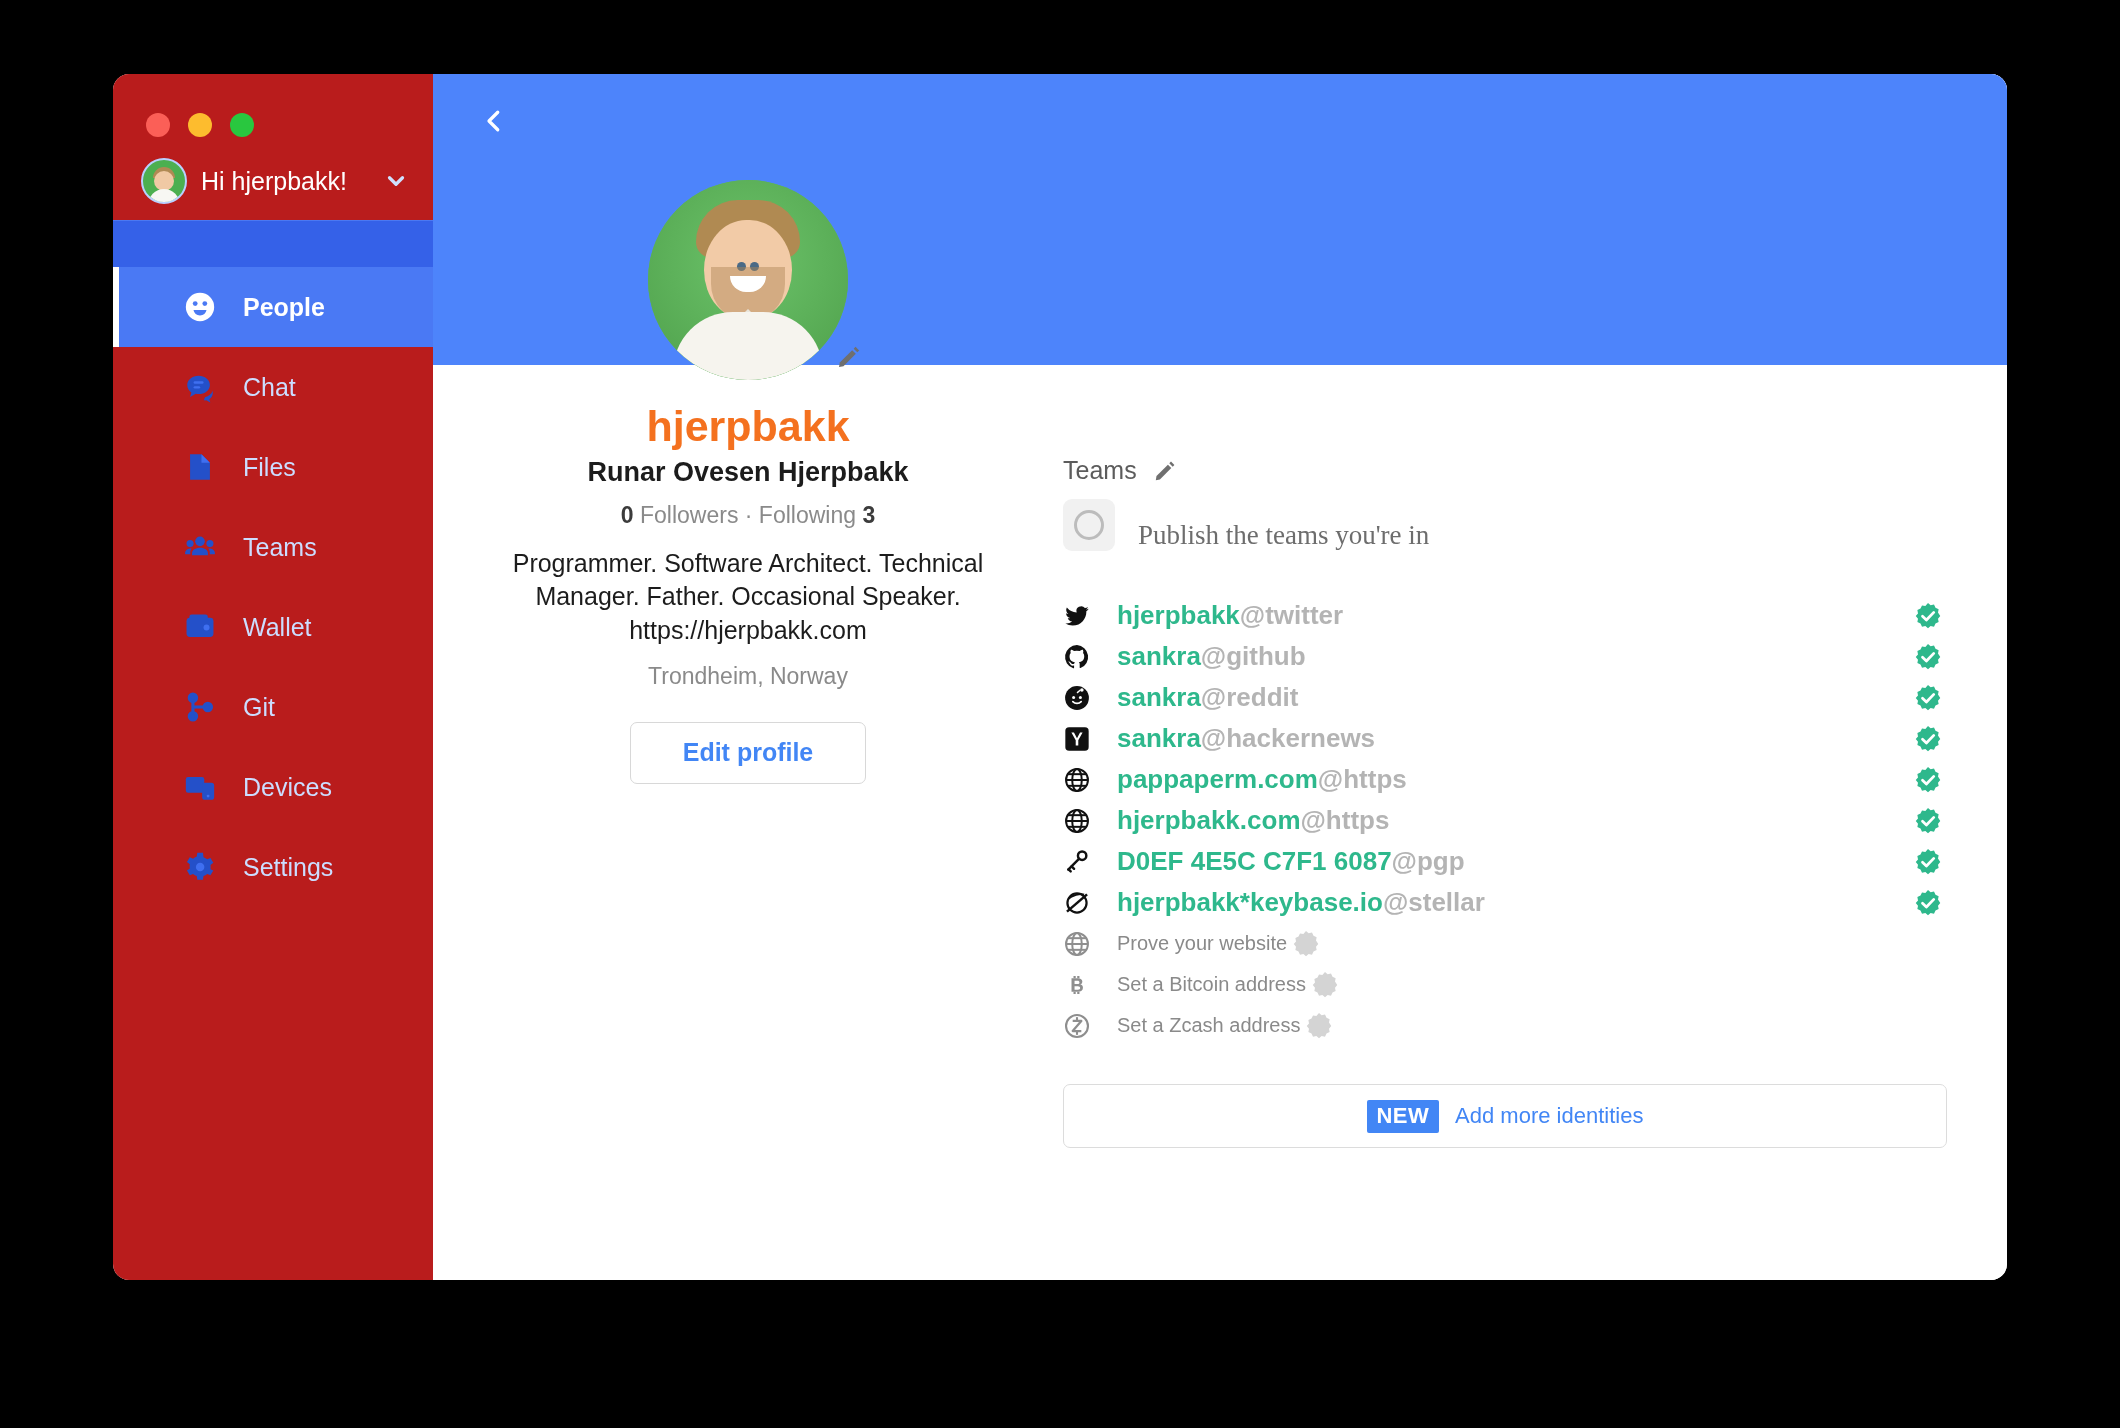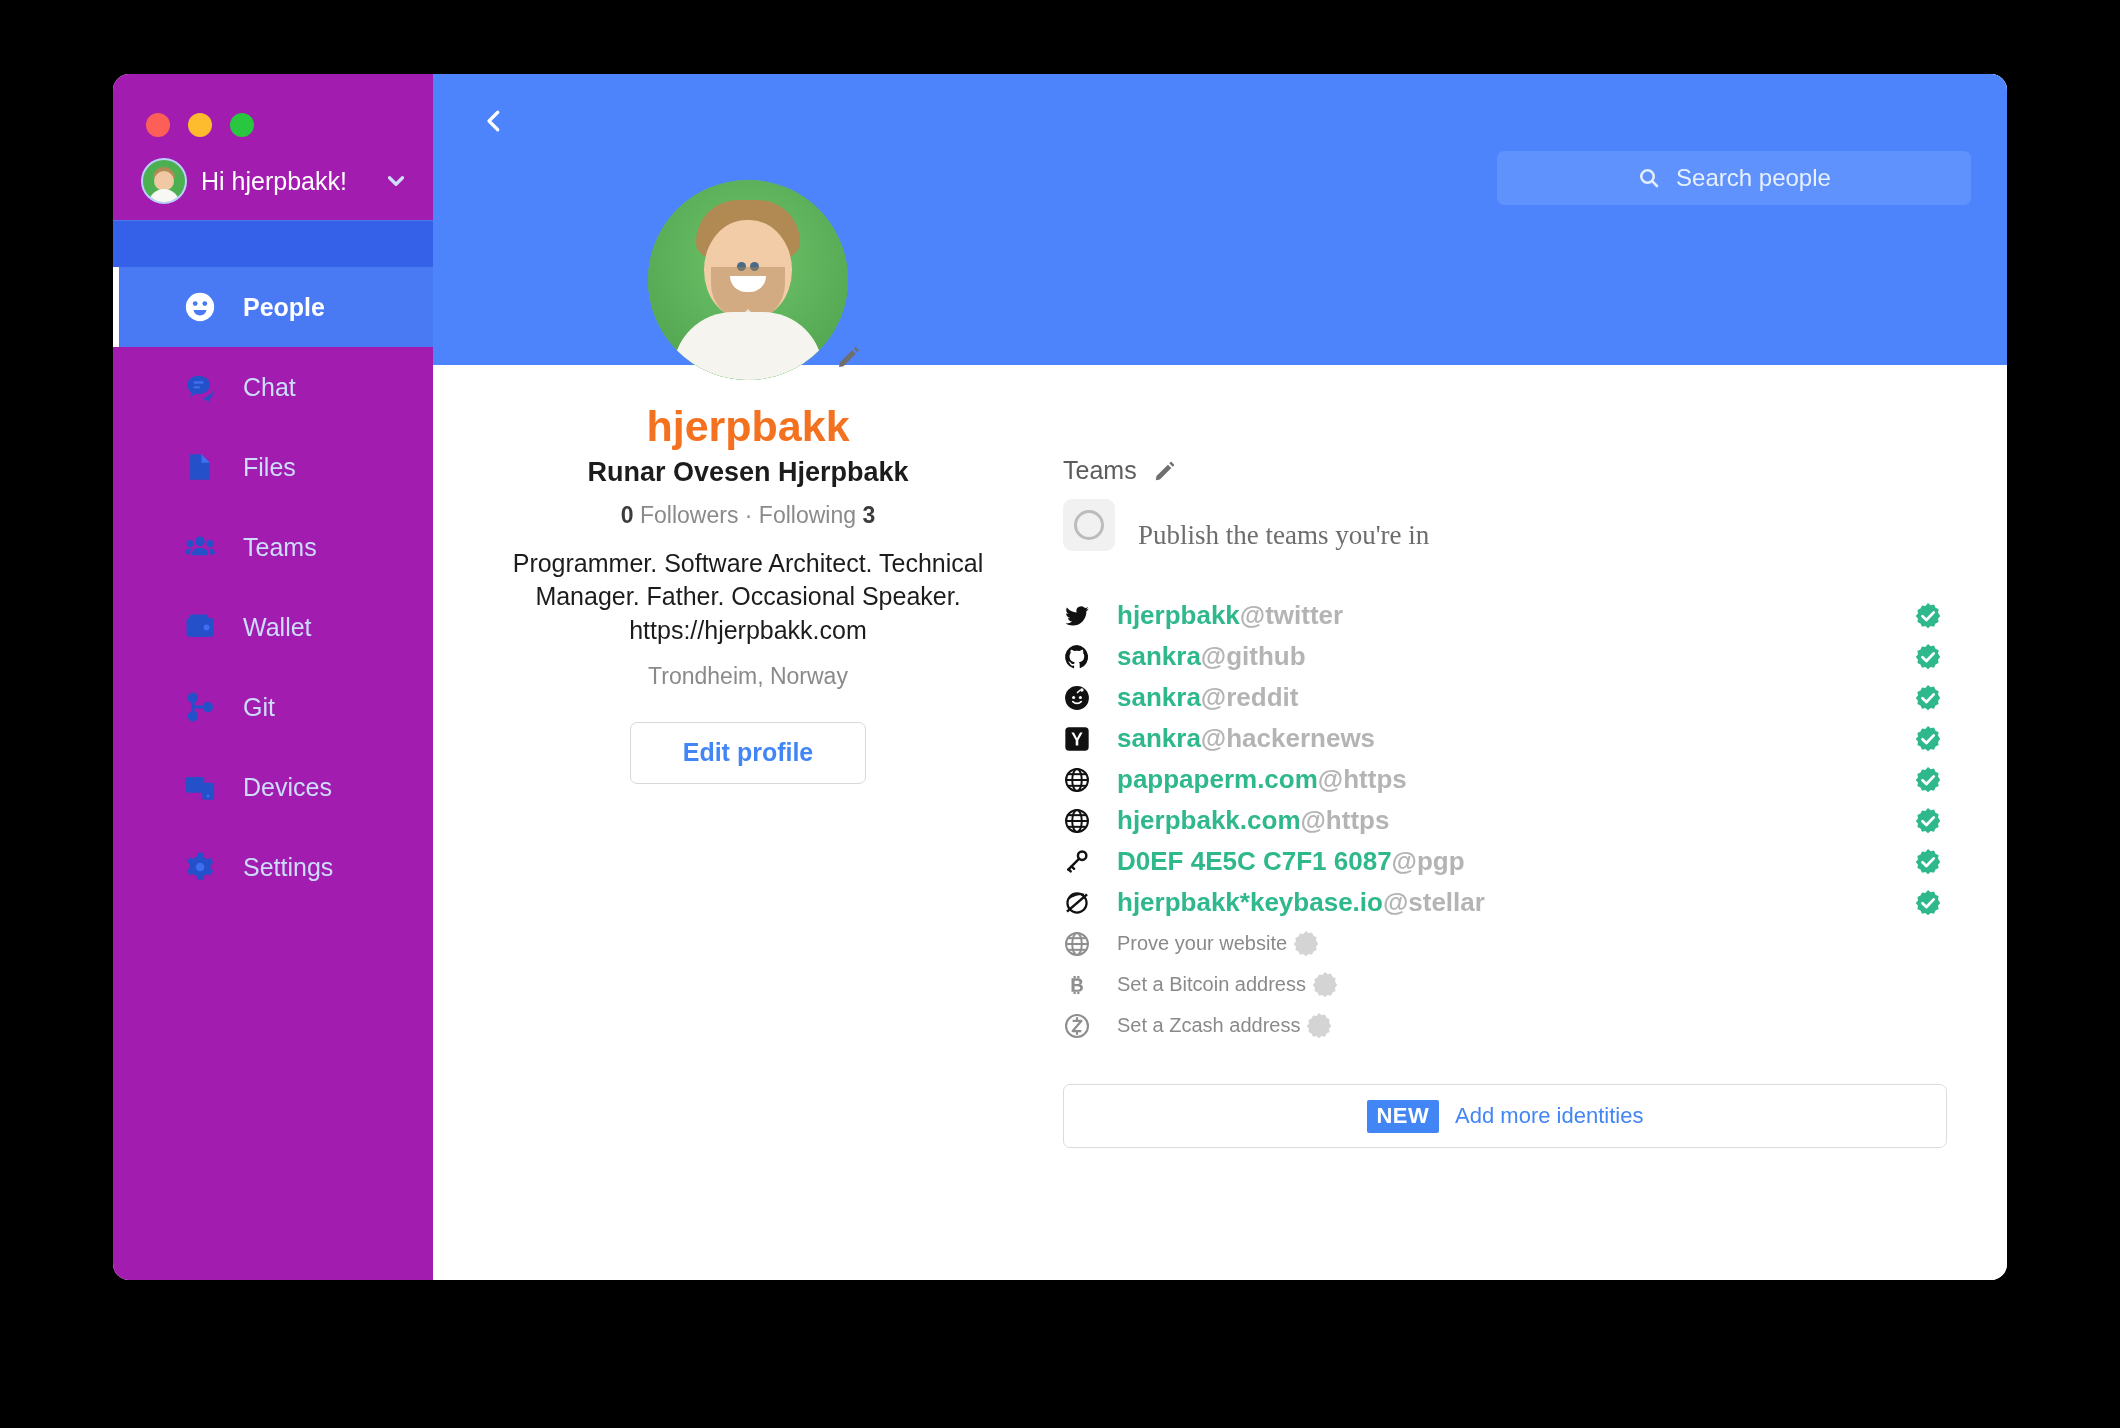--- a/index.html
+++ b/index.html
@@ -30,21 +30,21 @@
     overflow: hidden;
     display: flex;
     background: #ffffff;
     box-shadow: 0 26px 70px rgba(0,0,0,0.55);
   }
 
   
   #sidebar {
     width: 320px;
     min-width: 320px;
-    background: #a21caf;
+    background: #b91c1c;
     display: flex;
     flex-direction: column;
     position: relative;
   }
 
   .traffic-lights {
     display: flex;
     align-items: center;
     gap: 18px;
     padding: 34px 0 0 33px;
@@ -529,29 +529,20 @@
     <div id="main">
 
       <div class="hero"></div>
 
       <div class="back-btn">
         <svg width="30" height="30" viewBox="0 0 24 24" fill="none" stroke="currentColor" stroke-width="2.6" stroke-linecap="round" stroke-linejoin="round">
             <polyline points="15 5 8 12 15 19"></polyline>
           </svg>
       </div>
 
-      <div class="search-box">
-        <span class="search-icon">
-          <svg width="24" height="24" viewBox="0 0 24 24" fill="none" stroke="currentColor" stroke-width="2.6" stroke-linecap="round">
-              <circle cx="10.5" cy="10.5" r="6.2"></circle>
-              <line x1="15.2" y1="15.2" x2="20" y2="20"></line>
-            </svg>
-        </span>
-        <span class="search-ph">Search people</span>
-      </div>
 
       <div class="content">
 
         <div class="profile-col">
 
           <div class="big-avatar-wrap">
             <div class="big-avatar">
               <div class="ba-bg"></div>
               <div class="ba-hair"></div>
               <div class="ba-face">

